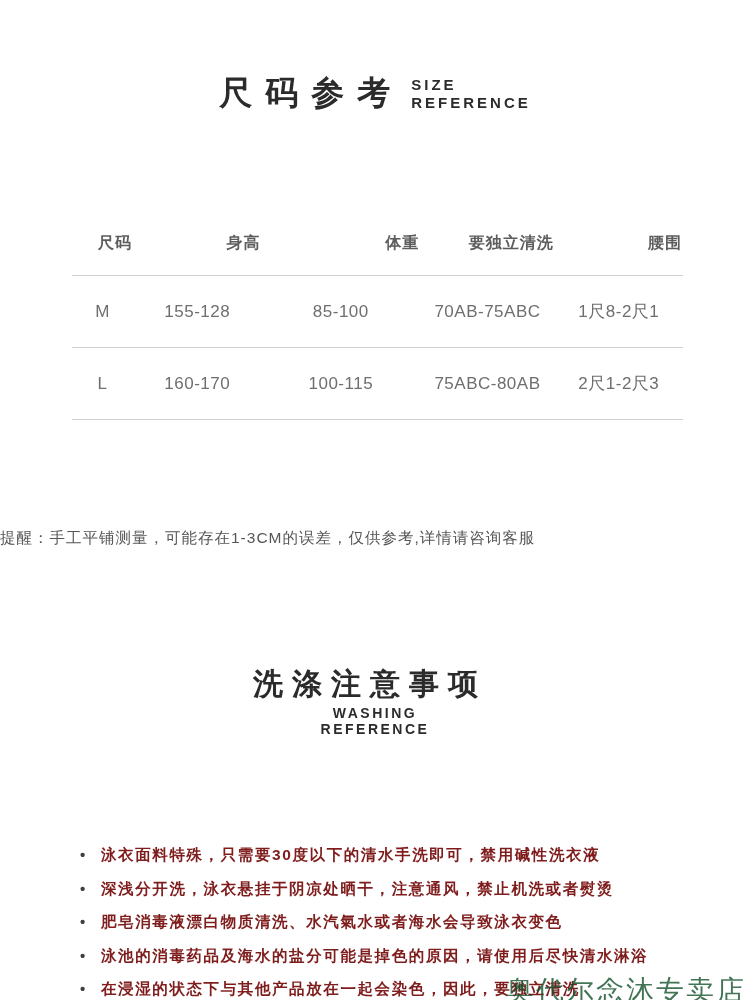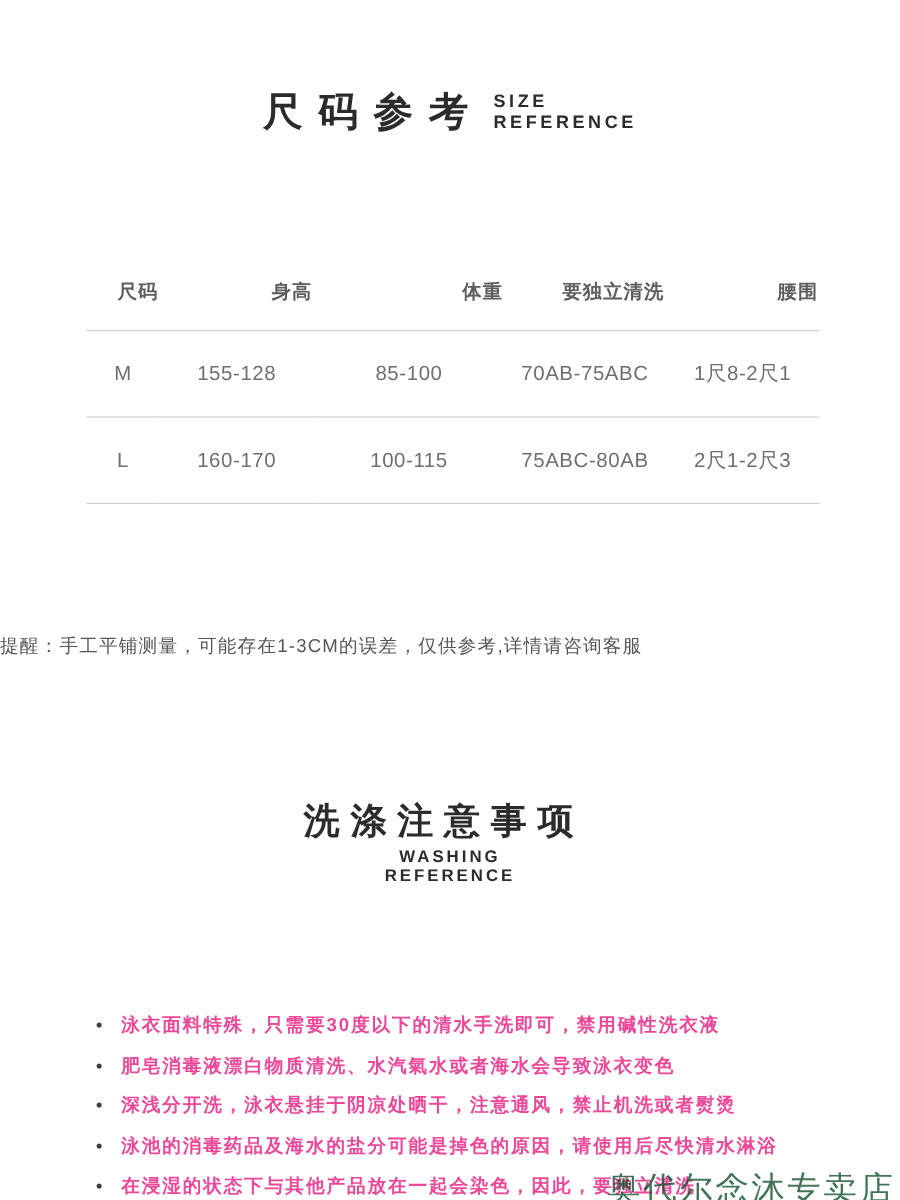--- a/index.html
+++ b/index.html
@@ -32,21 +32,21 @@
   .size-table tr.bordered td{border-bottom:1px solid #cfcfcf;}
   
   .note{
     position:absolute;top:512px;left:0;right:0;
     font-size:15.5px;color:#565656;letter-spacing:1px;
   }
   
   .bullets{position:absolute;top:822px;left:78px;right:55px;margin:0;padding:0;list-style:none;}
   .bullets li{
     position:relative;padding-left:23px;line-height:33.5px;
-    font-size:15.5px;font-weight:600;color:#ec4899;letter-spacing:1.6px;white-space:nowrap;
+    font-size:15.5px;font-weight:600;color:#7f1d1d;letter-spacing:1.6px;white-space:nowrap;
   }
   .bullets li::before{
     content:"\2022";position:absolute;left:2px;top:0;color:#3f3f3f;font-size:15px;
   }
   
   .watermark{
     position:absolute;top:956px;right:4px;
     font-family:Liberation Mono, monospace;
     font-size:28px;color:#14532d;opacity:0.8;letter-spacing:2px;white-space:nowrap;
   }
@@ -104,21 +104,21 @@
   <div class="sec-title" id="wash-title">
     <div class="cn">洗涤注意事项</div>
     <div class="en">
       <div>WASHING</div>
       <div>REFERENCE</div>
     </div>
   </div>
 
   <ul class="bullets">
     <li>泳衣面料特殊，只需要30度以下的清水手洗即可，禁用碱性洗衣液</li>
+    <li>深浅分开洗，泳衣悬挂于阴凉处晒干，注意通风，禁止机洗或者熨烫</li>
     <li>肥皂消毒液漂白物质清洗、水汽氣水或者海水会导致泳衣变色</li>
-    <li>深浅分开洗，泳衣悬挂于阴凉处晒干，注意通风，禁止机洗或者熨烫</li>
     <li>泳池的消毒药品及海水的盐分可能是掉色的原因，请使用后尽快清水淋浴</li>
     <li>在浸湿的状态下与其他产品放在一起会染色，因此，要独立清洗</li>
   </ul>
 
   <div class="watermark">奥代尔念沐专卖店</div>
 
 </div>
 
 </body></html>

